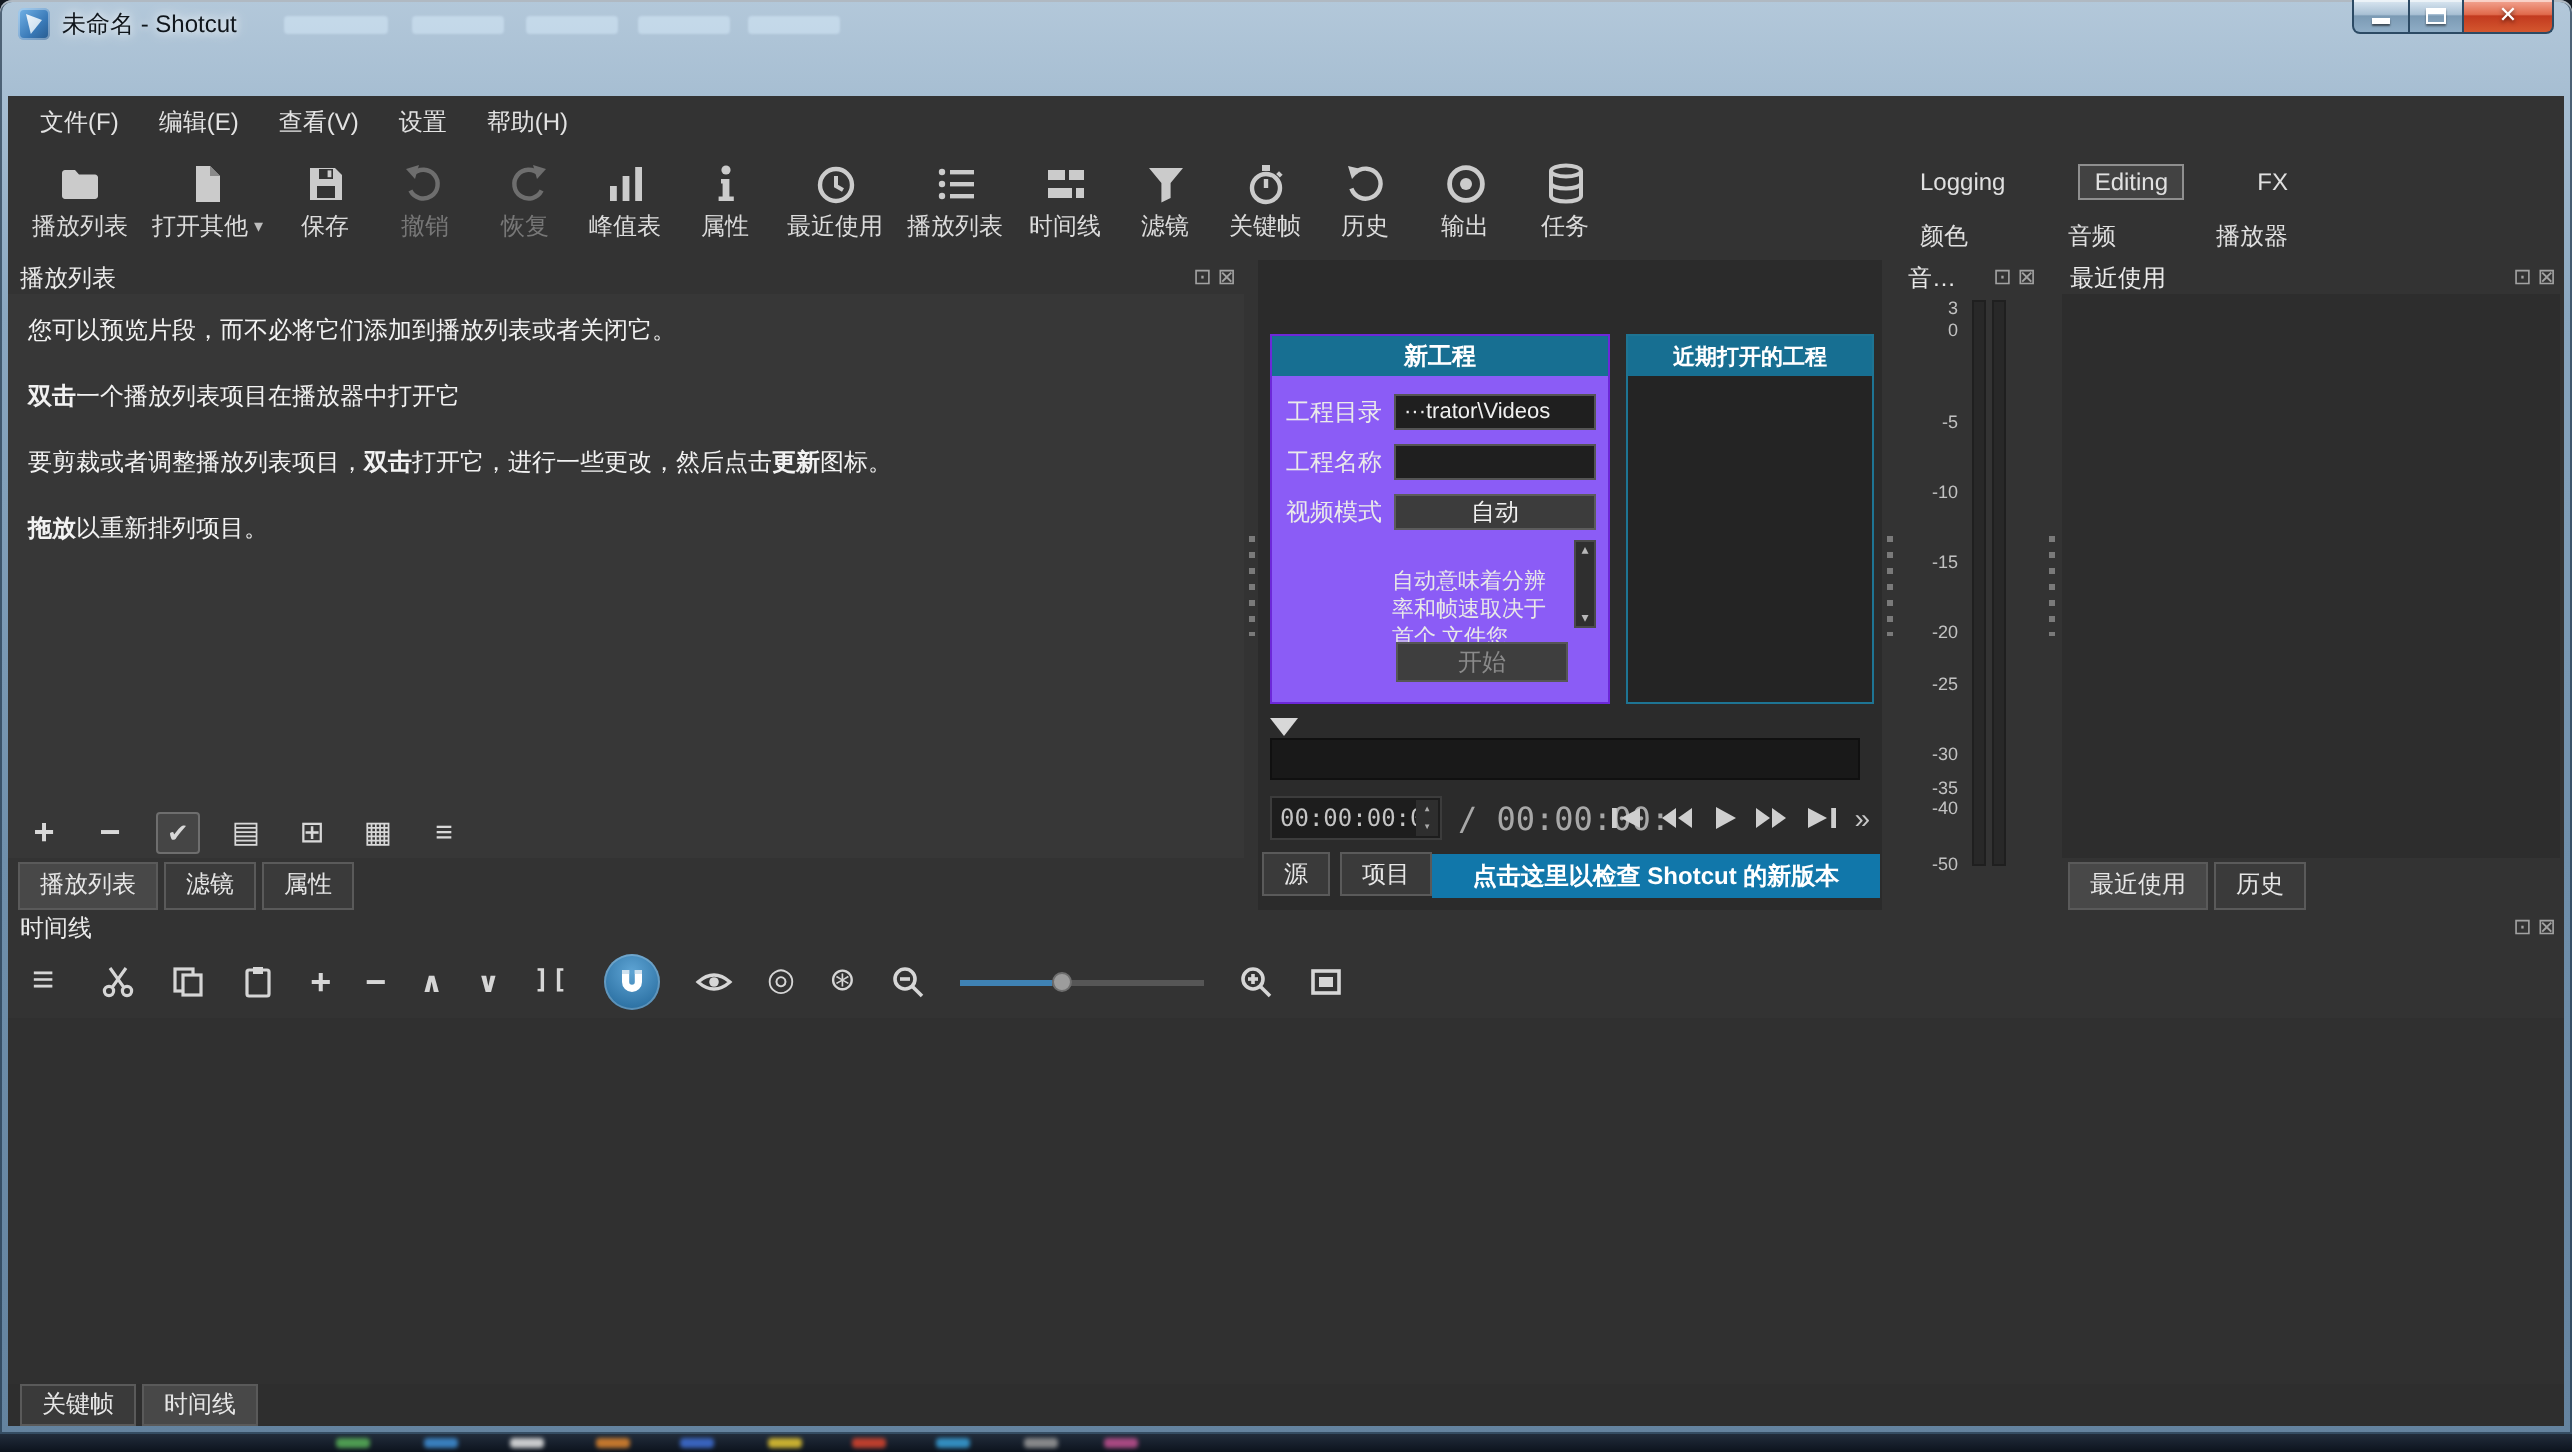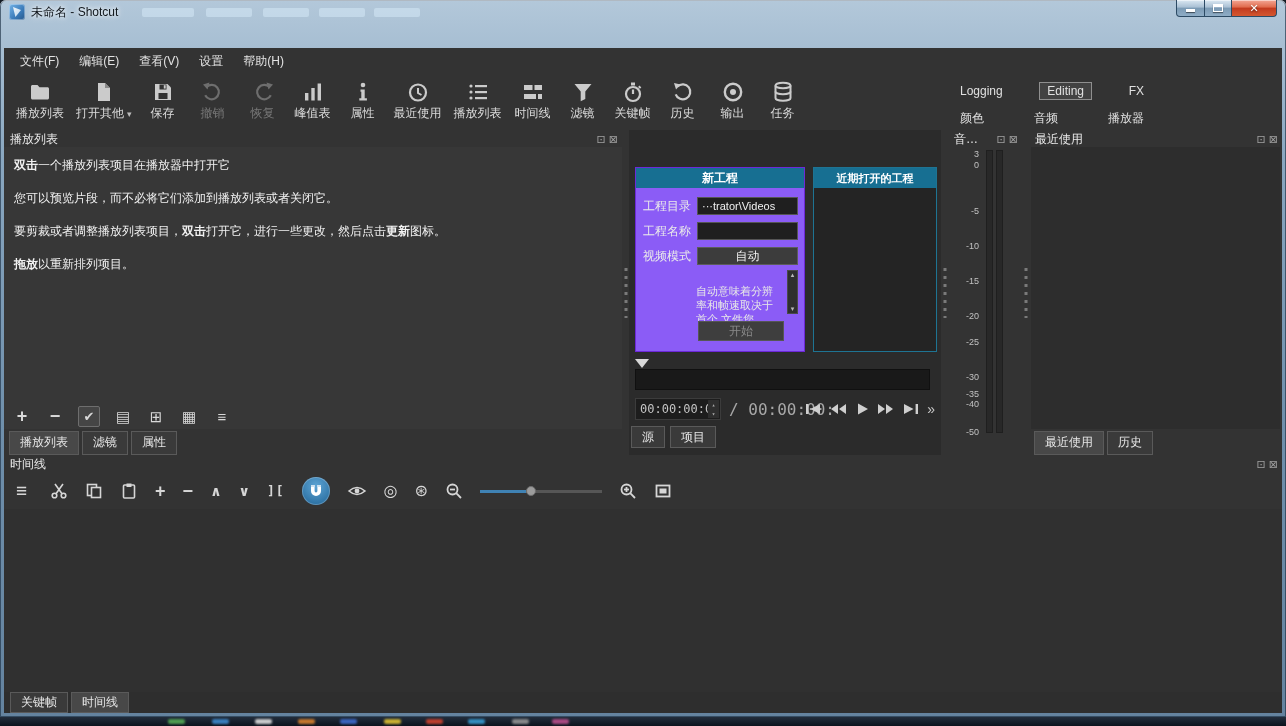--- a/index.html
+++ b/index.html
@@ -409,22 +409,22 @@
 
       <div class="panel playlist-panel">
         <div class="panel-header">
           <span class="panel-title">播放列表</span>
           <span class="panel-icons">
             <span>⊡</span>
             <span>⊠</span>
           </span>
         </div>
         <div class="playlist-body">
+          <p><span>您可以预览片段，而不必将它们添加到播放列表或者关闭它。</span></p>
           <p><b>双击</b><span>一个播放列表项目在播放器中打开它</span></p>
-          <p><span>您可以预览片段，而不必将它们添加到播放列表或者关闭它。</span></p>
           <p><span>要剪裁或者调整播放列表项目，</span><b>双击</b><span>打开它，进行一些更改，然后点击</span><b>更新</b><span>图标。</span></p>
           <p><b>拖放</b><span>以重新排列项目。</span></p>
         </div>
         <div class="pl-toolbar">
           <span class="pl-ic glyph-pm">+</span>
           <span class="pl-ic glyph-pm">−</span>
           <span class="pl-ic boxed">✔</span>
           <span class="pl-ic">▤</span>
           <span class="pl-ic">⊞</span>
           <span class="pl-ic">▦</span>
@@ -519,20 +519,21 @@
                 </svg>
               </span>
             <span class="tr-more">»</span>
           </div>
         </div>
 
         <div class="player-tabs">
           <span class="tab">源</span>
           <span class="tab">项目</span>
         </div>
+        <div class="update-banner">点击这里以检查 Shotcut 的新版本</div>
       </div>
 
       <div class="splitter">
           <span class="dots"></span>
         </div>
 
       <div class="panel meter-panel">
         <div class="panel-header">
           <span class="panel-title">音…</span>
           <span class="panel-icons">

